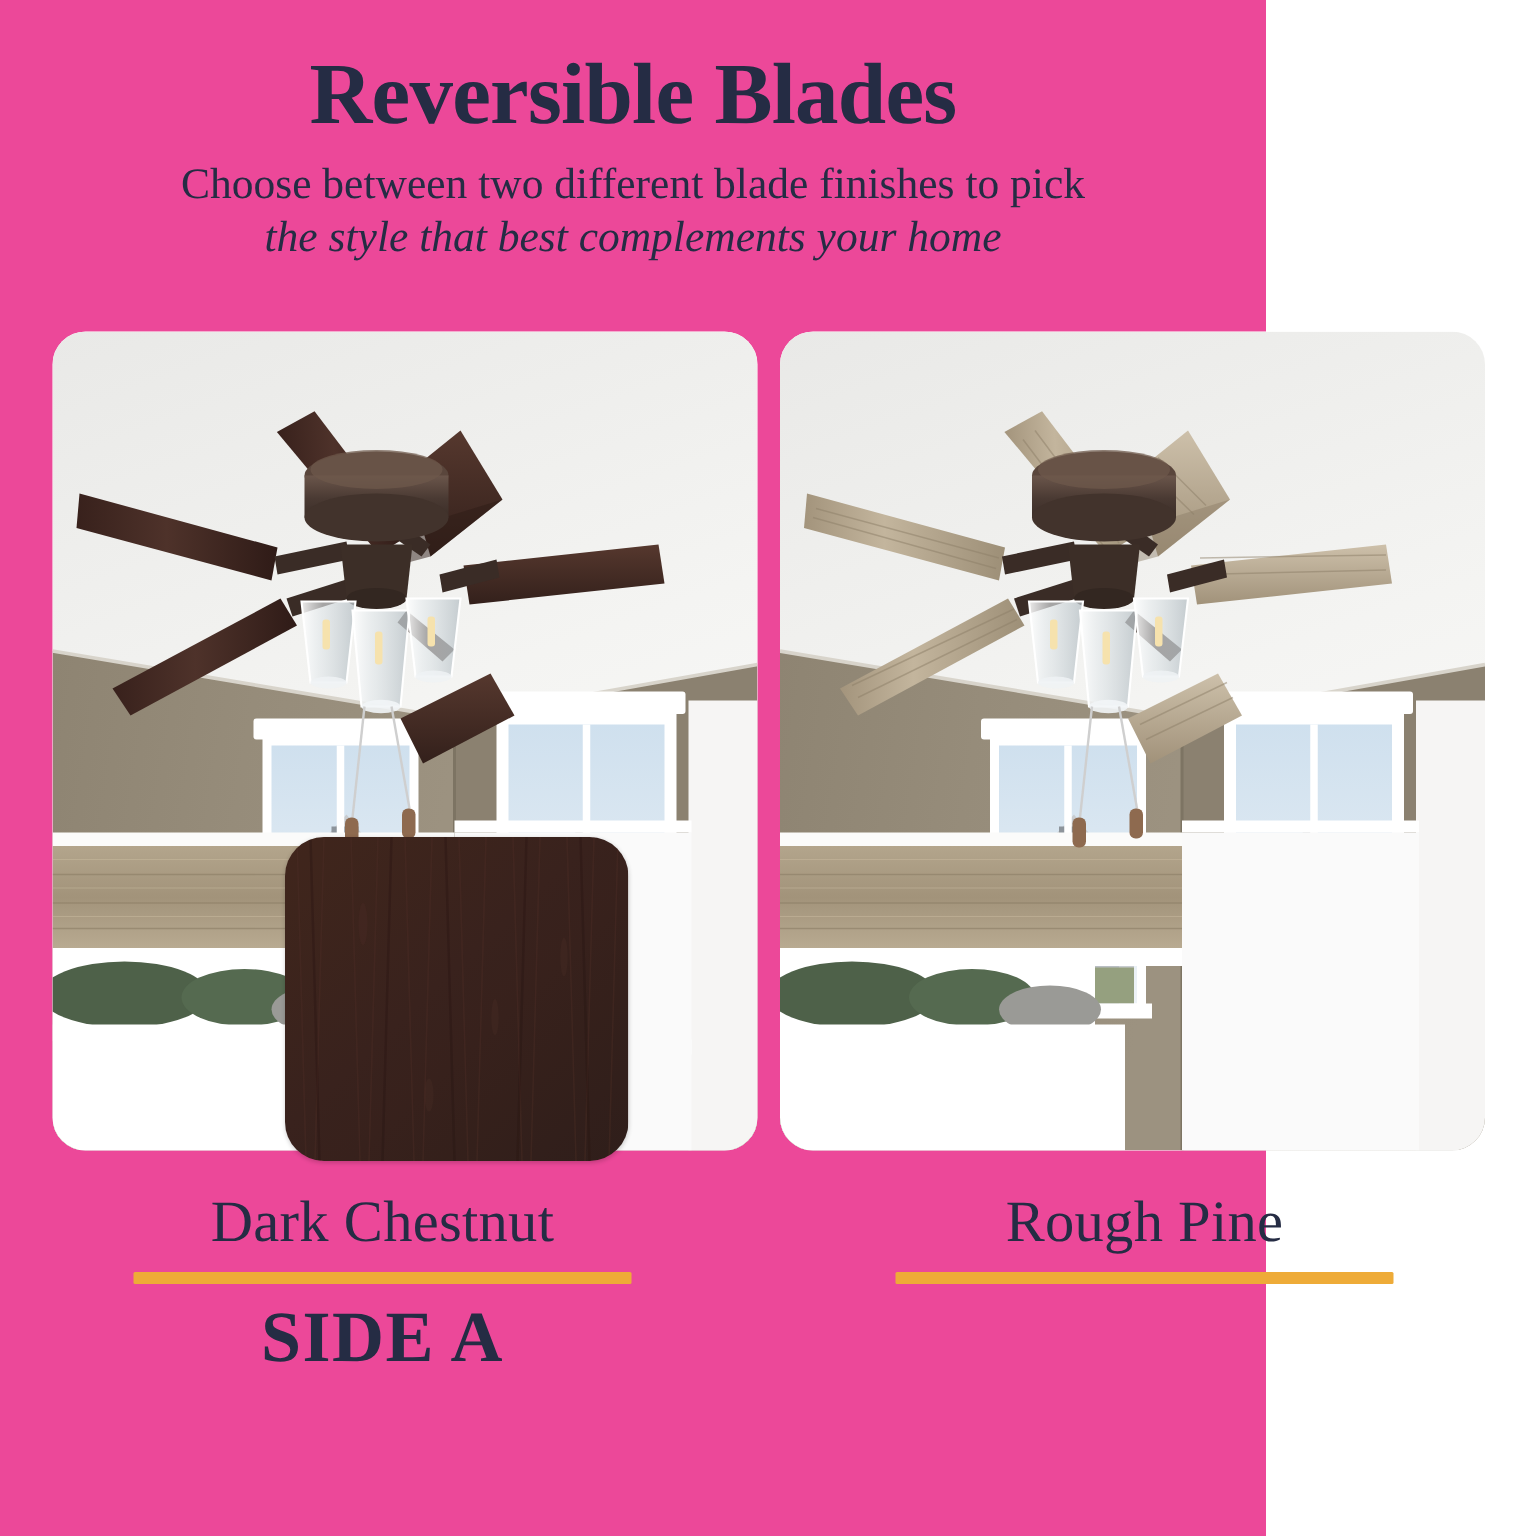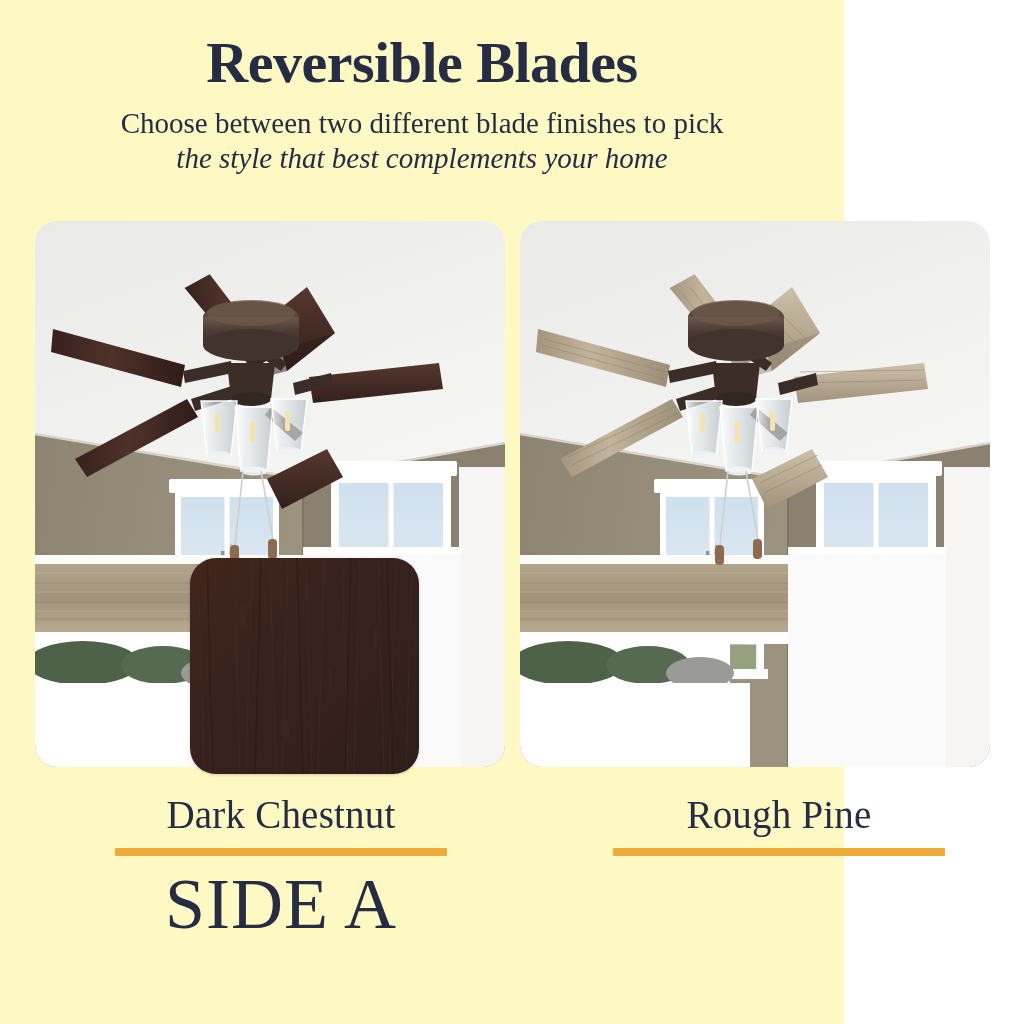--- a/index.html
+++ b/index.html
@@ -9,21 +9,21 @@
     height: 1024px;
     background: #ffffff;
     font-family: "Liberation Serif", serif;
     overflow: hidden;
   }
 
   .infographic {
     width: 844px;
     height: 1024px;
     position: relative;
-    background: #fef9c3;
+    background: #ec4899;
   }
 
   
   .header {
     padding-top: 34px;
     text-align: center;
   }
 
   .headline {
     font-family: "Liberation Serif", serif;
@@ -92,44 +92,44 @@
     width: 1024px;
     height: 200px;
   }
 
   .caption {
     position: absolute;
     top: 0;
     width: 430px;
     text-align: center;
   }
-  .caption.left  { left: 66px; }
-  .caption.right { left: 564px; }
+  .caption.left  { left: 40px; }
+  .caption.right { left: 548px; }
 
   .finish-name {
     font-family: "Liberation Serif", serif;
     font-size: 39px;
     line-height: 1.05;
     color: #252c44;
     letter-spacing: 0.2px;
   }
 
   .rule {
     margin: 12px auto 0;
     width: 332px;
     height: 8px;
     background: #eeab38;
     border-radius: 1px;
   }
 
   .side-label {
     margin-top: 11px;
     font-family: "Liberation Serif", serif;
-    font-weight: normal;
-    font-size: 72px;
+    font-weight: bold;
+    font-size: 48px;
     line-height: 1.05;
     color: #252c44;
     letter-spacing: 1px;
   }
 </style>
 </head>
 <body>
 
 <div class="infographic">
 

